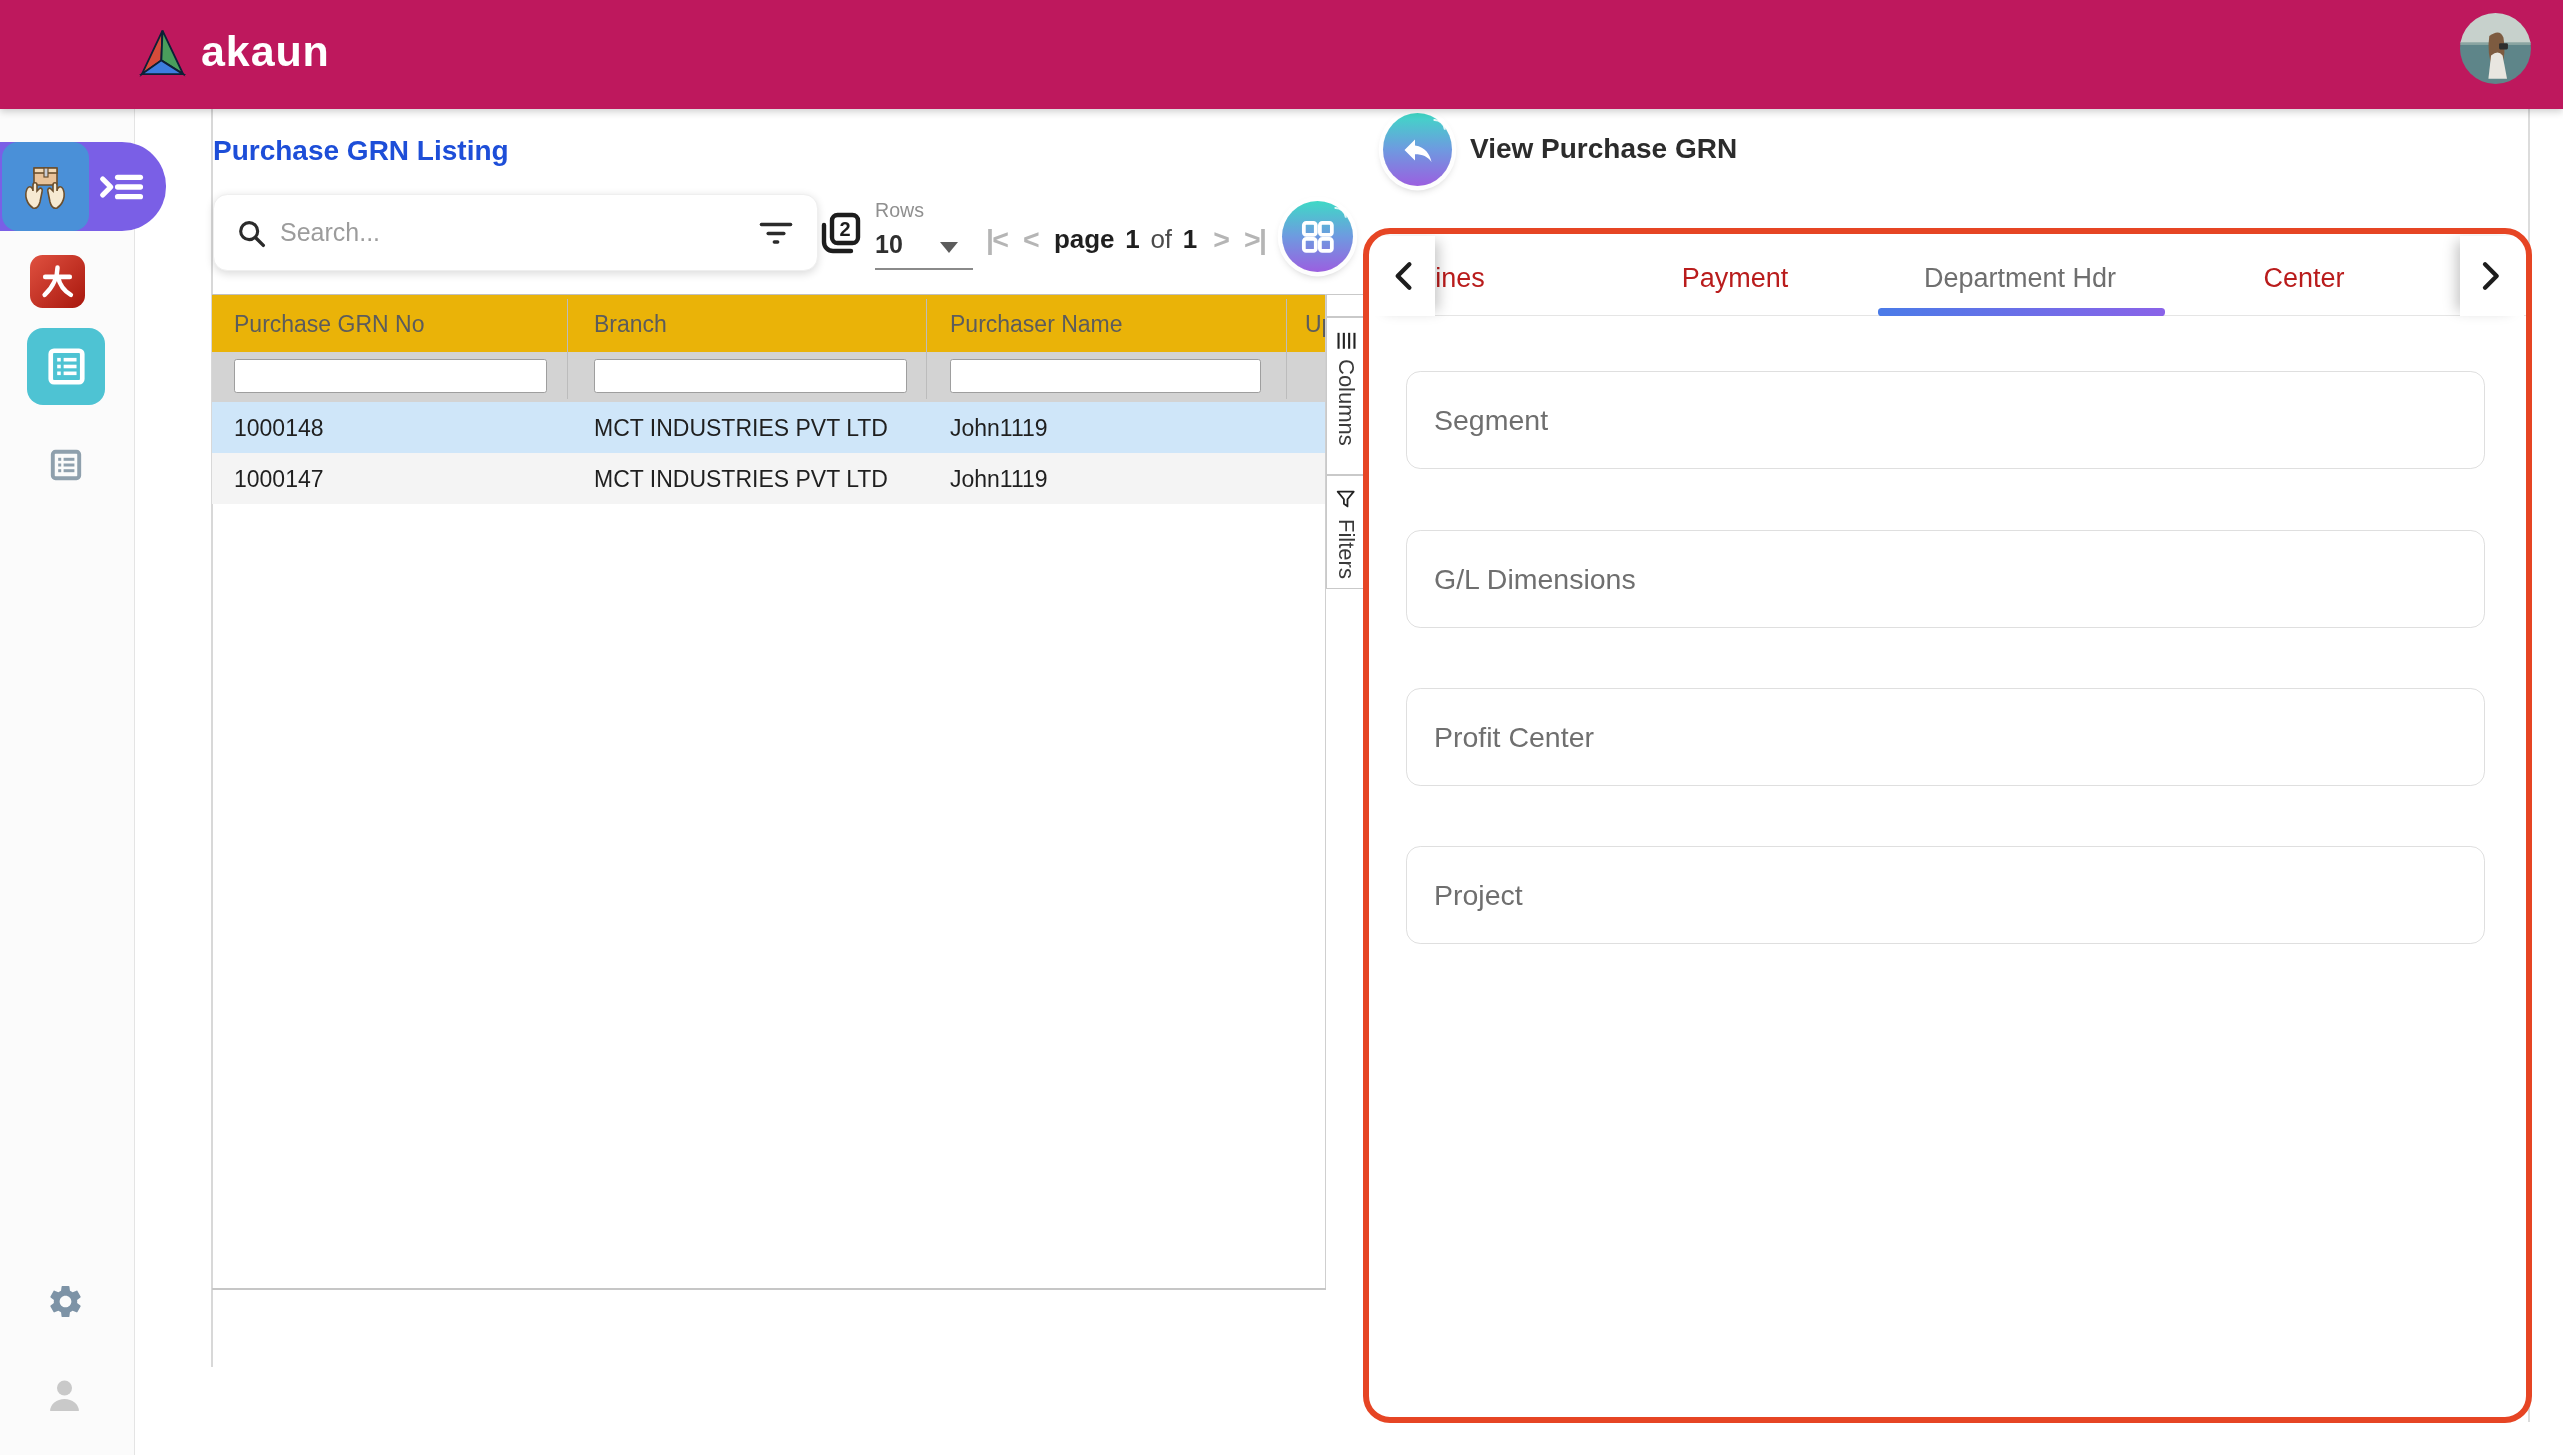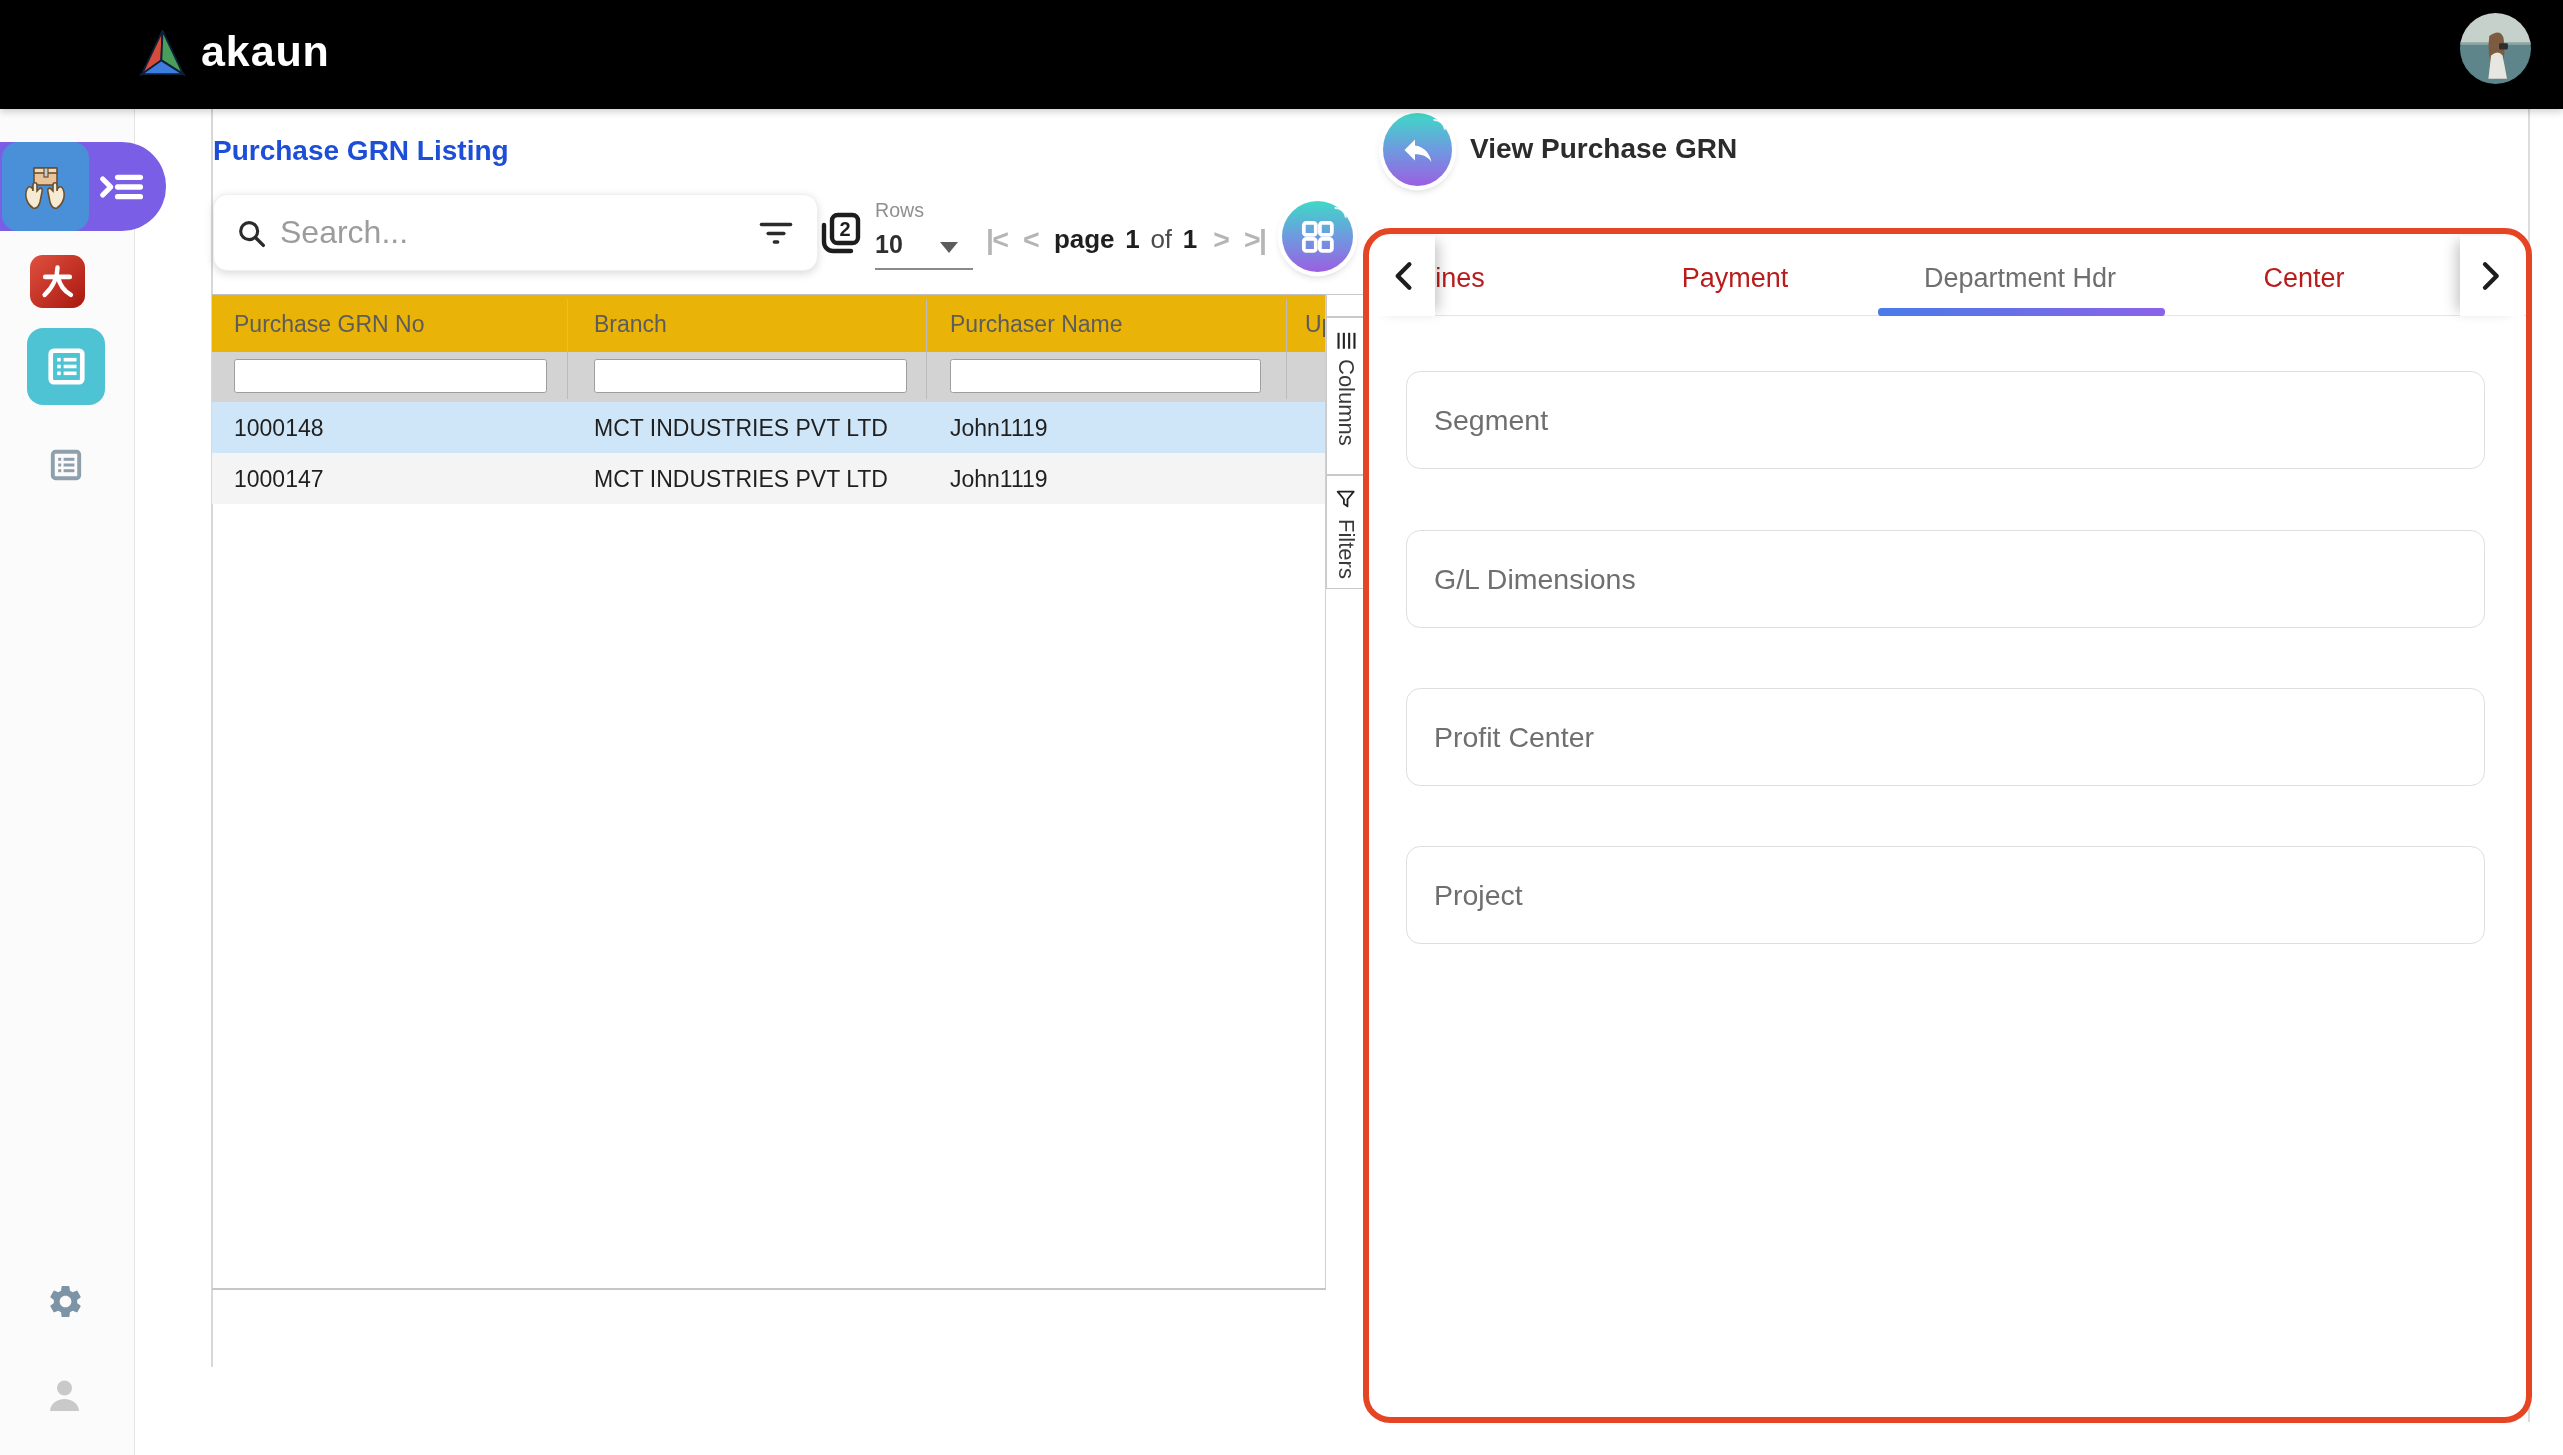--- a/index.html
+++ b/index.html
@@ -2,21 +2,21 @@
 <html style="font-size:14.2px"><head>
 <meta charset="utf-8">
 <style>
   * { margin:0; padding:0; box-sizing:border-box; }
   html,body { background:#e9e9e9; }
   body { font-family:"Liberation Sans", sans-serif; }
   .screen { position:relative; width:2563px; height:1456px; background:#ffffff; overflow:hidden; }
   .abs { position:absolute; }
 
   
-  .topbar { left:0; top:0; width:2563px; height:109px; background:#000000; z-index:30;
+  .topbar { left:0; top:0; width:2563px; height:109px; background:#be185d; z-index:30;
             box-shadow:0 2.7px 7.1px rgba(0,0,0,.18); }
   .brand-text { left:201px; top:27px; font-size:43px; font-weight:bold; color:#fff; letter-spacing:0.9px; }
   .avatar { left:2460px; top:12.5px; width:71px; height:71px; border-radius:50%; overflow:hidden; cursor:pointer; }
 
   
   .sidebar { left:0; top:109px; width:135px; height:1347px; background:#fbfbfb; border-right:1.8px solid #e4e4e4; z-index:10; }
   .pill { left:0; top:142px; width:166px; height:89px; background:#7a5fe6; border-radius:0 44px 44px 0; z-index:12; cursor:pointer; }
   .appbox-blue { left:1.8px; top:142px; width:87px; height:89px; background:#4a90d8; border-radius:16px; z-index:13;
                  display:flex; align-items:center; justify-content:center; cursor:pointer; }
   .indent-ic { left:96px; top:171px; z-index:13; }
@@ -25,21 +25,21 @@
   .appbox-teal { left:27px; top:328px; width:78px; height:77px; border-radius:16px; background:#4ec3d3;
                  display:flex; align-items:center; justify-content:center; cursor:pointer; z-index:12;}
   .icon-plain { display:flex; align-items:center; justify-content:center; cursor:pointer; z-index:12; }
 
   
   .vline-left { left:211px; top:109px; width:1.8px; height:1258px; background:#d8d8d8; }
   .listing-title { left:213px; top:135px; font-size:28px; font-weight:600; color:#1d4ed8; }
   .searchbox { left:213px; top:194px; width:605px; height:77px; background:#fff; border:0.9px solid #efefef;
                border-radius:14.2px; box-shadow:0 2.7px 9px rgba(0,0,0,.14); z-index:5; }
   .searchbox input { position:absolute; left:66px; top:0; width:445px; height:75px; border:none; outline:none;
-                     font-size:32px; color:#0f766e; font-family:"Liberation Sans",sans-serif; background:transparent;}
+                     font-size:25px; color:#0f766e; font-family:"Liberation Sans",sans-serif; background:transparent;}
   .searchbox input::placeholder { color:#9c9c9c; }
   .rows-label { left:875px; top:199px; font-size:19.6px; color:#8f8f8f; }
   .rows-value { left:875px; top:230px; font-size:25px; color:#2f2f2f; cursor:pointer;font-weight:bold; }
   .rows-caret { left:940px; top:242px; width:0; height:0; border-left:9.8px solid transparent; border-right:9.8px solid transparent;
                 border-top:11.6px solid #5c5c5c; cursor:pointer; }
   .rows-underline { left:875px; top:268px; width:98px; height:1.8px; background:#8a8a8a; }
   .pager { left:986px; top:214px; height:50px; display:flex; align-items:center; gap:16px; }
   .pg-nav { font-size:28.5px; font-weight:600; color:#b5b5b5; cursor:pointer; letter-spacing:-1.8px; }
   .pg-text { font-size:26px; color:#1f1f1f; display:flex; gap:10.7px; align-items:center; }
   .pg-word { font-weight:600; }

